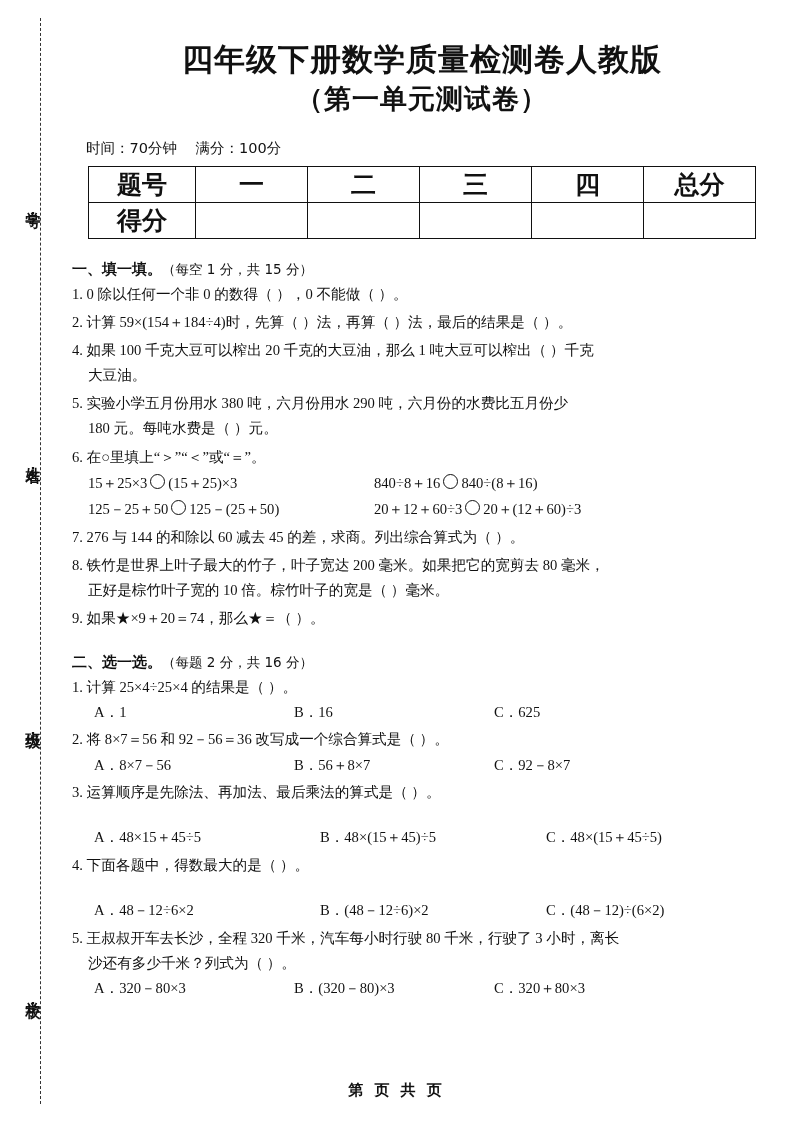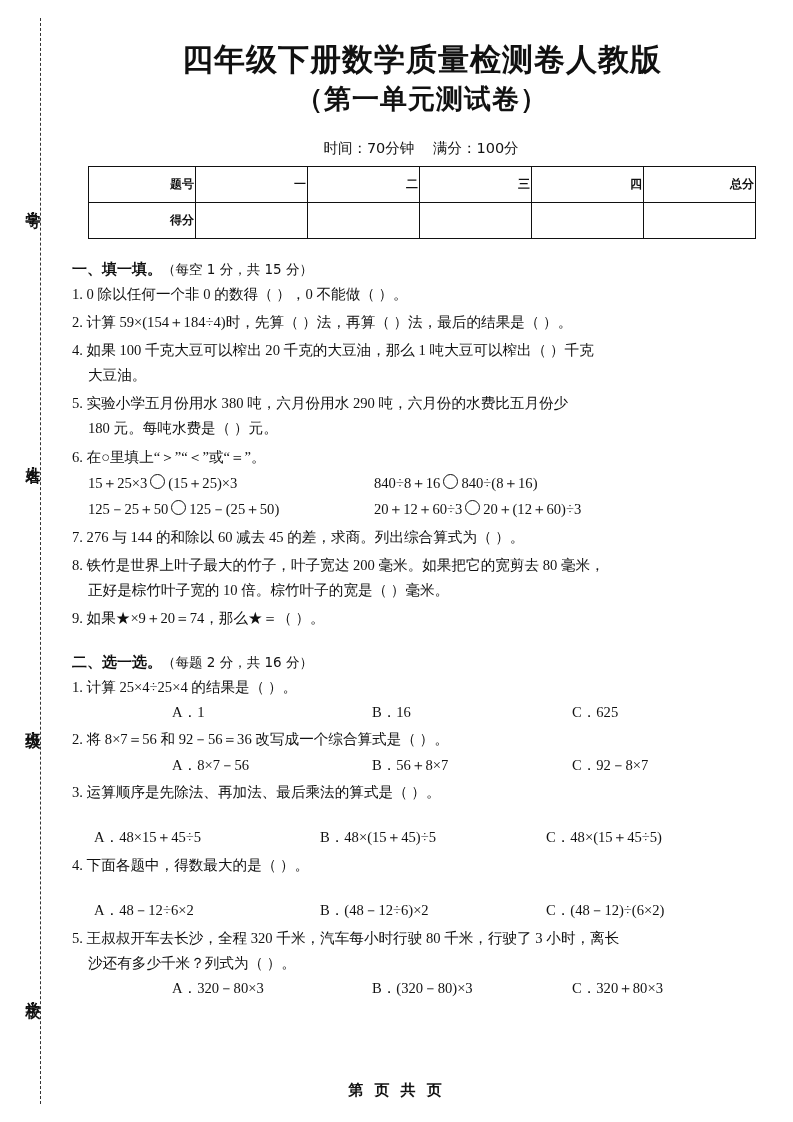--- a/index.html
+++ b/index.html
@@ -72,39 +72,39 @@
   }
   .subtitle {
     text-align: center;
     font-size: 27px;
     font-weight: bold;
     font-family: "DejaVu Sans", "Liberation Sans", sans-serif;
     margin-top: 0;
     letter-spacing: 1px;
   }
   .meta {
-    text-align: center;
+    text-align: left;
     font-size: 14.5px;
     margin-top: 22px;
     padding-right: 16px;
     font-family: "DejaVu Sans", "Liberation Sans", sans-serif;
   }
   .meta span { margin-left: 14px; }
 
   table.score {
     border-collapse: collapse;
     margin: 8px auto 0 auto;
     width: 668px;
     table-layout: fixed;
   }
   table.score td {
     border: 1.4px solid #111;
     height: 33px;
-    text-align: right;
-    font-size: 12px;
+    text-align: center;
+    font-size: 25px;
     font-weight: bold;
     font-family: "DejaVu Sans", "Liberation Sans", sans-serif;
   }
   table.score td.hd { width: 104px; }
 
   .section-head {
     font-size: 15px;
     font-weight: bold;
     font-family: "DejaVu Sans", "Liberation Sans", sans-serif;
     margin-top: 21px;
@@ -122,21 +122,20 @@
     text-indent: 0;
   }
   .q .ln { display: block; }
   .q .ind { padding-left: 16px; display: block; }
 
   .opts {
     display: flex;
     font-size: 14.6px;
     line-height: 1.7;
     padding-left: 22px;
-    justify-content: flex-end;
   }
   .opts .o { width: 200px; }
   .opts .o.wide { width: 228px; margin-top: 20px; }
 
   .cols2 {
     display: flex;
     font-size: 14.6px;
     line-height: 1.8;
     padding-left: 16px;
   }

